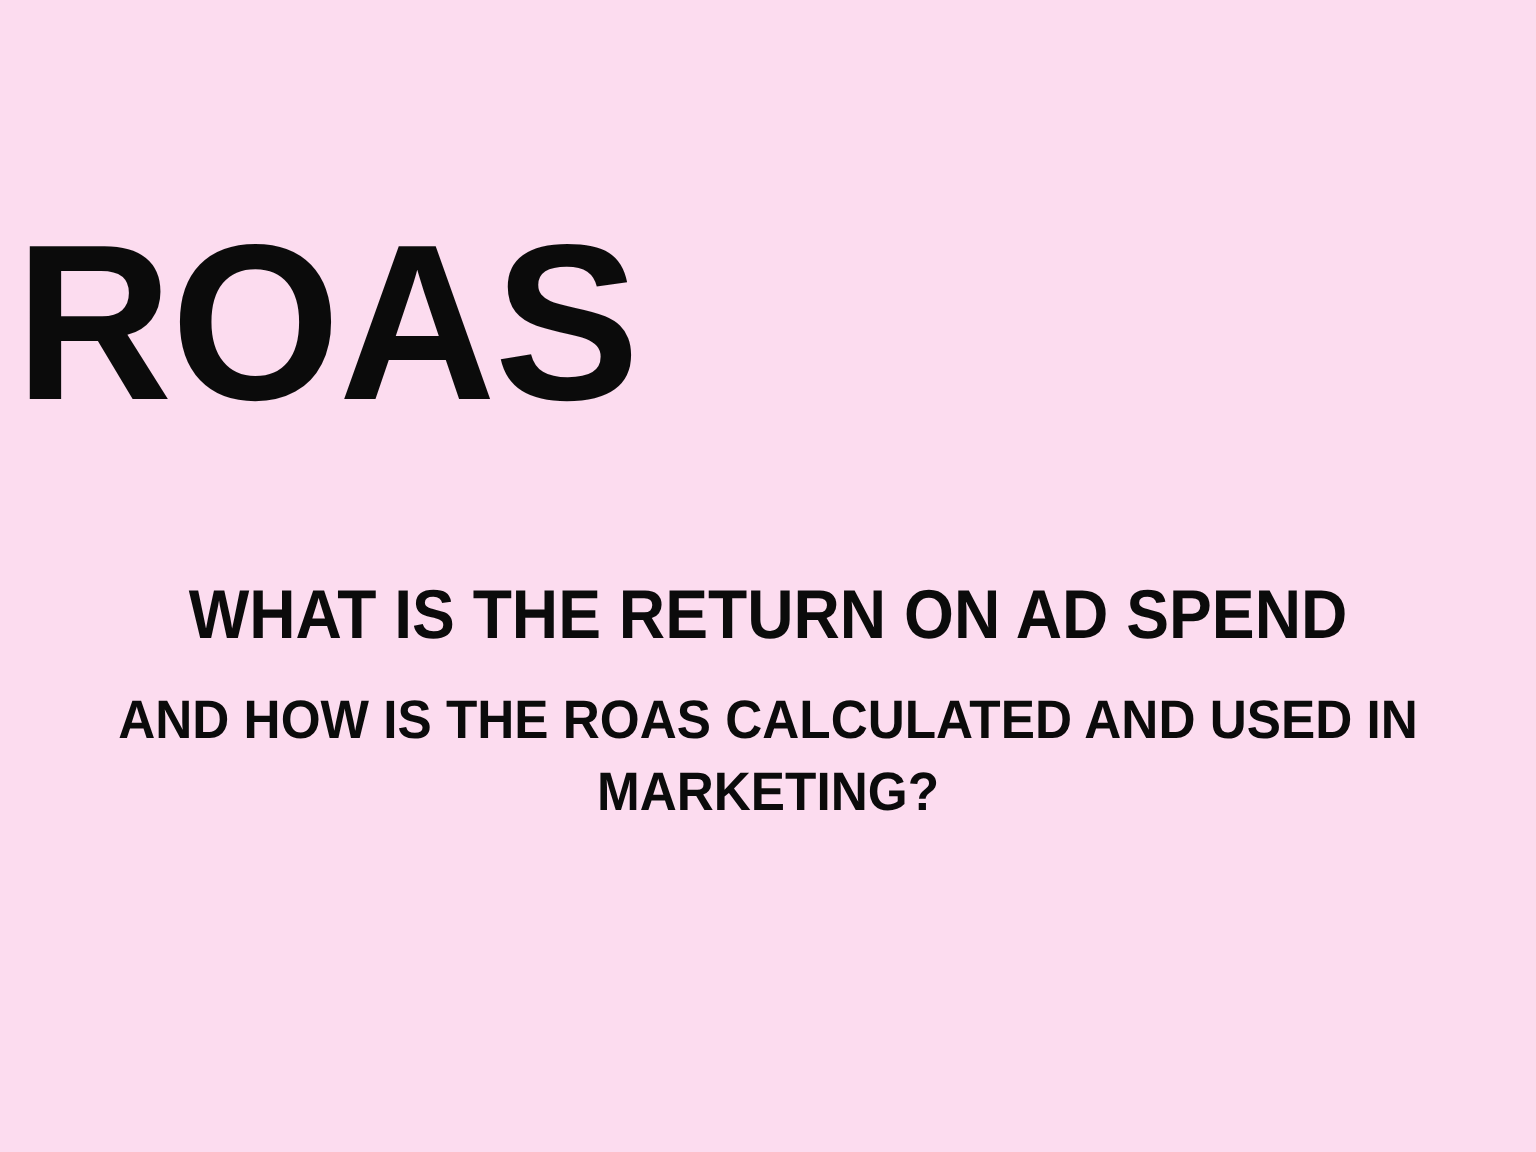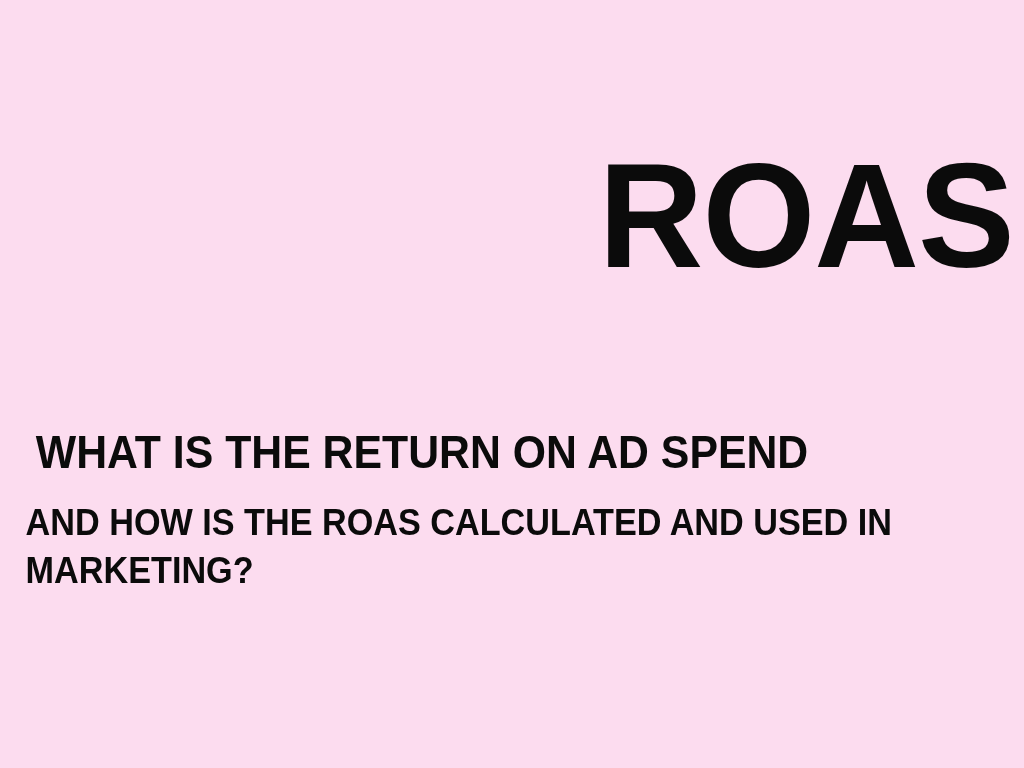--- a/index.html
+++ b/index.html
@@ -23,21 +23,21 @@
     background: #fcdcef;
     box-sizing: border-box;
   }
 
   
   .title-block {
     position: absolute;
     left: 0;
     right: 0;
     top: 142px;
-    text-align: right;
+    text-align: left;
   }
 
   .slide-title {
     display: block;
     margin: 0;
     color: #0b0b0b;
     font-family: "Liberation Sans", sans-serif;
     font-weight: 700;
     font-size: 148px;
     line-height: 1.0;
@@ -47,22 +47,21 @@
     transform-origin: center center;
     white-space: nowrap;
   }
 
   
   .subtitle-block {
     position: absolute;
     left: 0;
     right: 0;
     top: 385px;
-    text-align: left;
-    margin-top: 43px;
+    text-align: center;
   }
 
   .subtitle-main {
     display: block;
     margin: 0;
     color: #0b0b0b;
     font-family: "Liberation Sans", sans-serif;
     font-weight: 700;
     font-size: 46px;
     line-height: 1.06;

